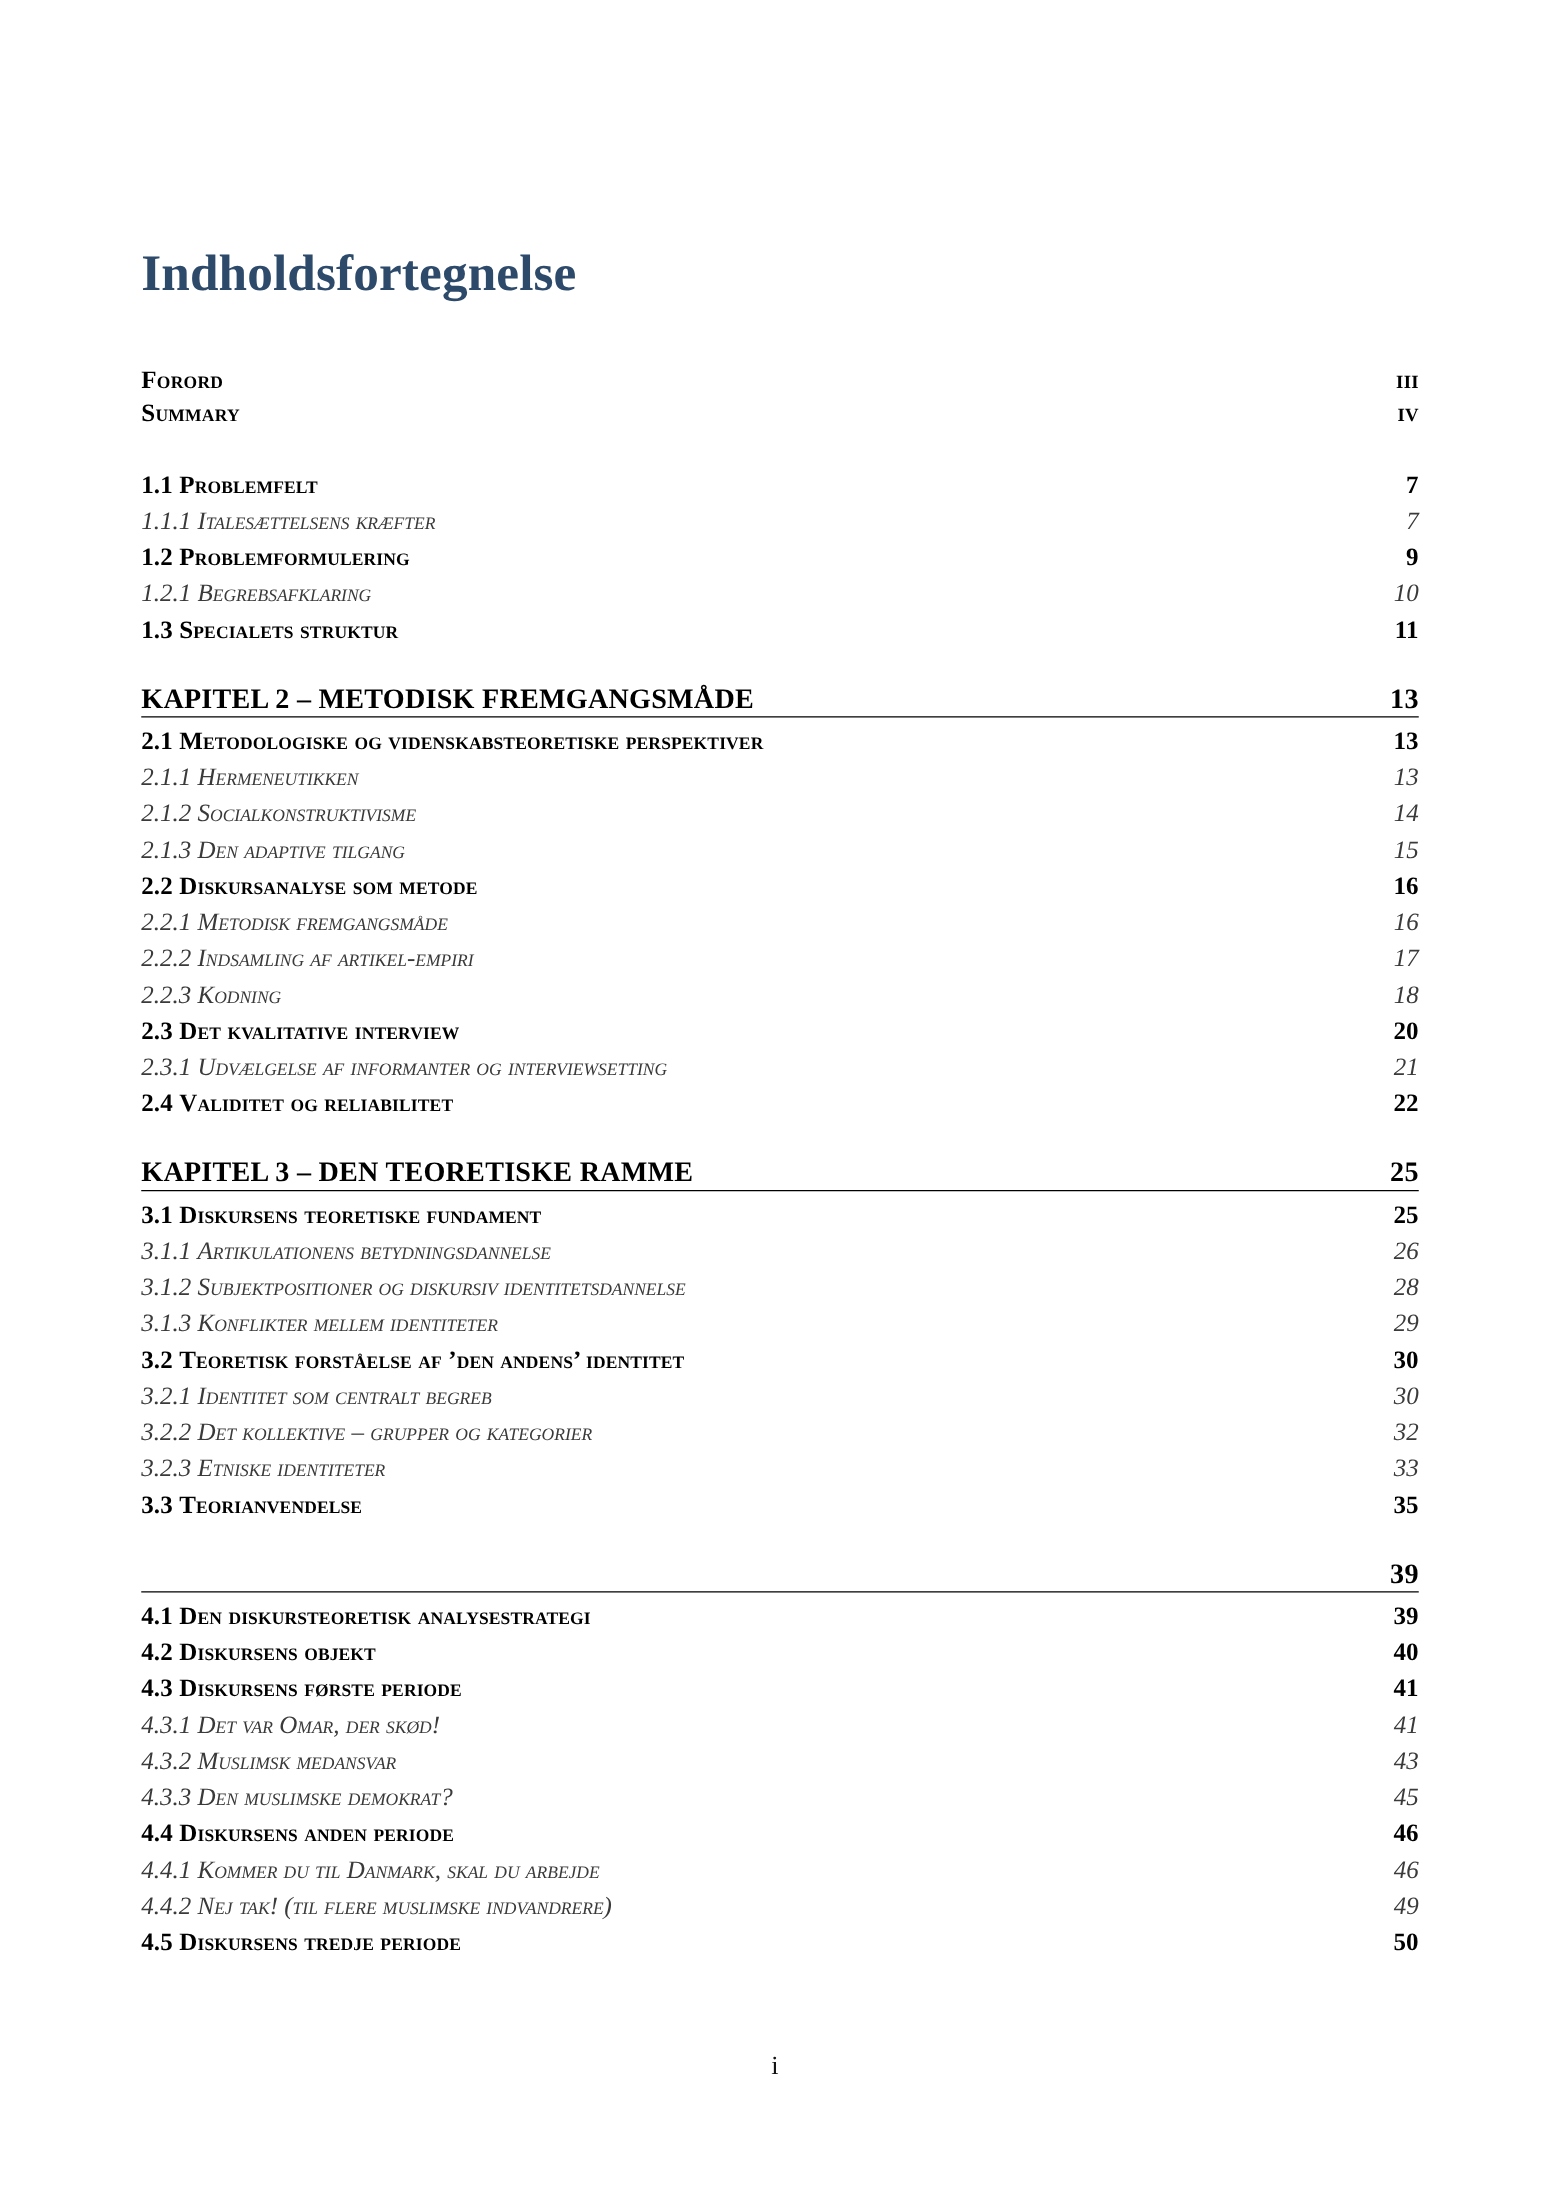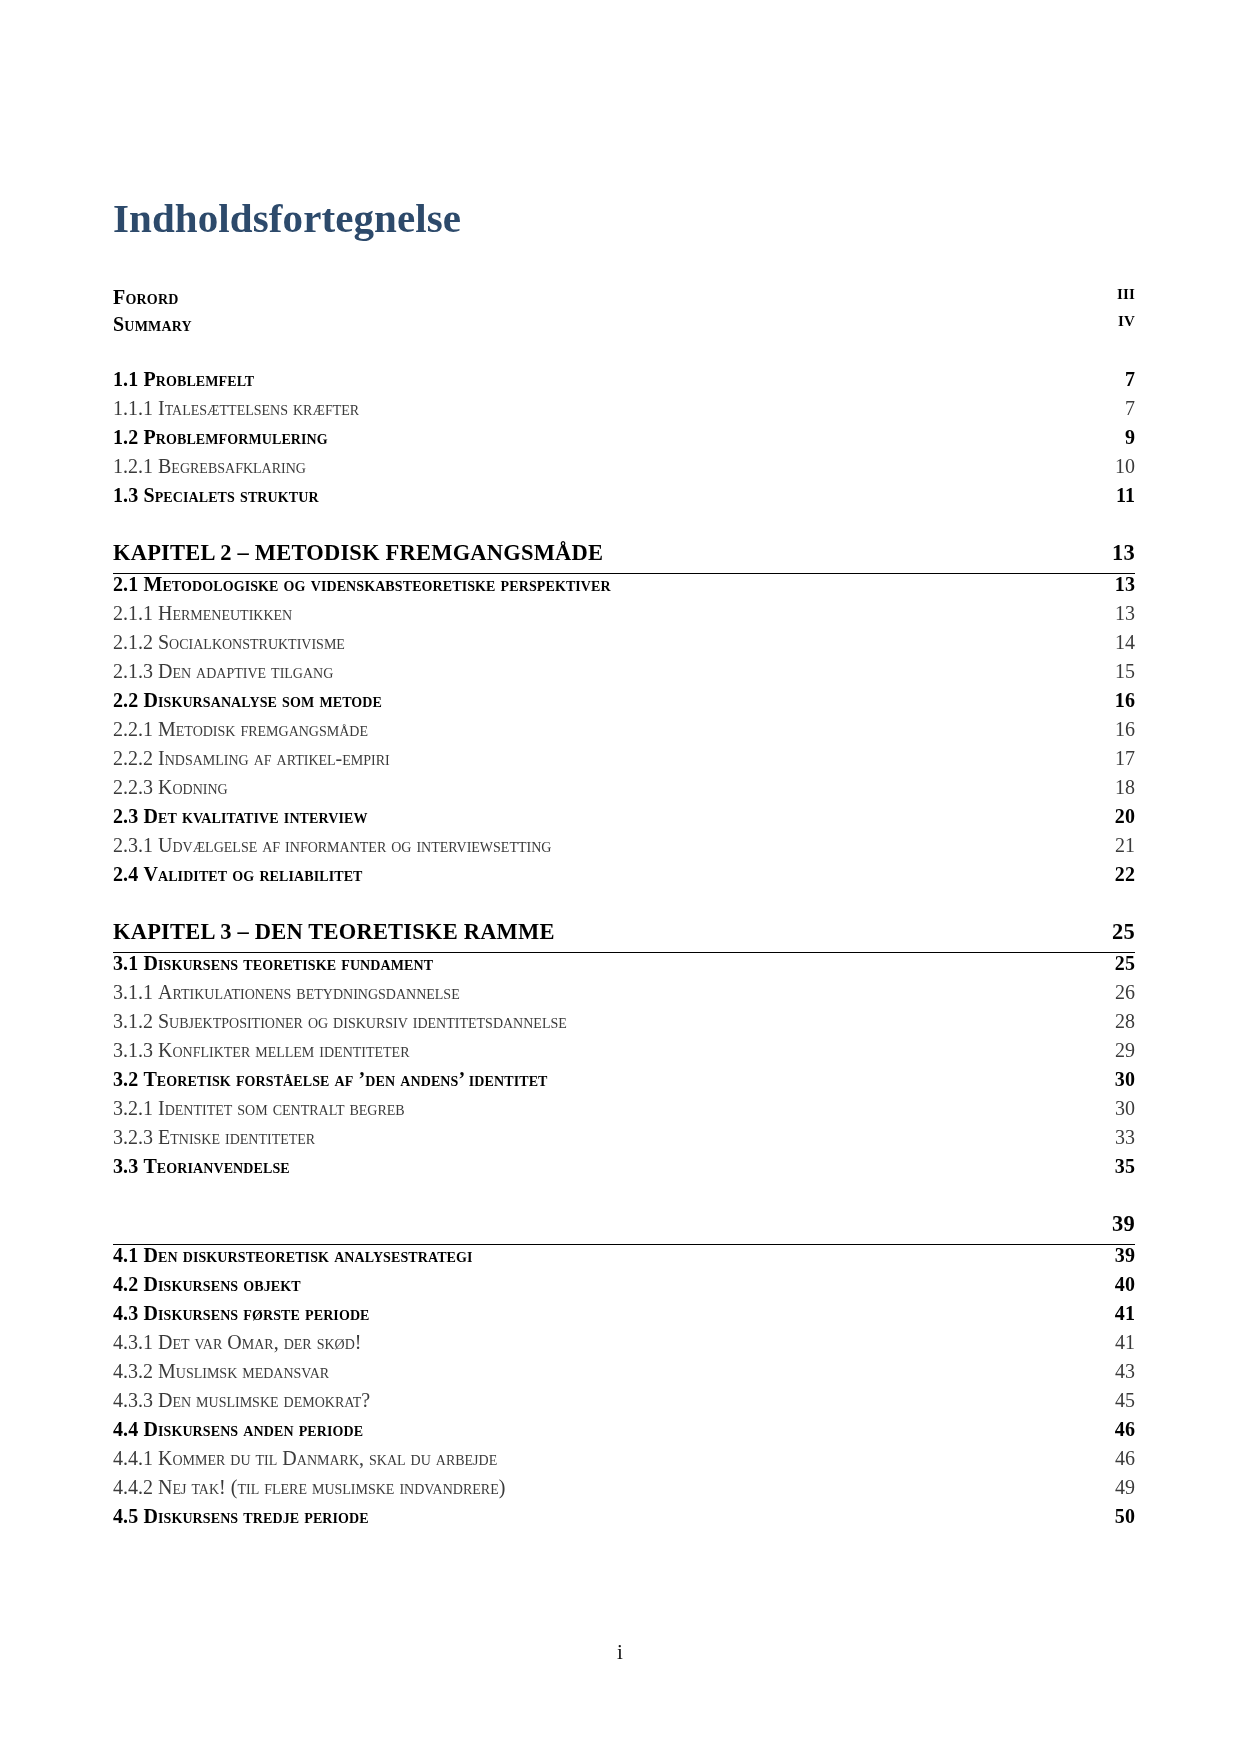--- a/index.html
+++ b/index.html
@@ -38,21 +38,21 @@
     font-weight: bold;
     color: #2d4a6b;
     letter-spacing: 0.1px;
     line-height: 1.1;
     margin: 0 0 46px 0;
   }
 
   
   .entry {
     display: flex;
-    align-items: flex-start;
+    align-items: flex-end;
     width: 100%;
     line-height: 1.0;
   }
   .entry .label {
     flex: 0 1 auto;
     white-space: nowrap;
   }
   .entry .filler {
     flex: 1 1 auto;
     min-width: 4px;
@@ -106,20 +106,21 @@
     font-weight: bold;
   }
   .lvl2 .pnum { font-size: 20px; font-weight: bold; }
 
   
   .lvl3 {
     font-size: 20px;
     font-weight: normal;
     color: #3a3a3a;
     height: 29px;
+    font-style: italic;
   }
   .lvl3 .num { font-weight: normal; }
   .lvl3 .txt { font-variant: small-caps; }
   .lvl3 .pnum { font-size: 20px; font-weight: normal; color: #3a3a3a; }
 
   
   .footer {
     position: absolute;
     left: 0;
     top: 1640px;
@@ -277,20 +278,25 @@
               <span class="label"><span class="num">3.2</span> <span class="txt">Teoretisk forståelse af ’den andens’ identitet</span></span>
               <span class="filler"></span>
               <span class="pnum">30</span>
             </div>
             <div class="entry lvl3">
               <span class="label"><span class="num">3.2.1</span> <span class="txt">Identitet som centralt begreb</span></span>
               <span class="filler"></span>
               <span class="pnum">30</span>
             </div>
             <div class="entry lvl3">
+              <span class="label"><span class="num">3.2.2</span> <span class="txt">Det kollektive – grupper og kategorier</span></span>
+              <span class="filler"></span>
+              <span class="pnum">32</span>
+            </div>
+            <div class="entry lvl3">
               <span class="label"><span class="num">3.2.3</span> <span class="txt">Etniske identiteter</span></span>
               <span class="filler"></span>
               <span class="pnum">33</span>
             </div>
             <div class="entry lvl2">
               <span class="label"><span class="num">3.3</span> <span class="txt">Teorianvendelse</span></span>
               <span class="filler"></span>
               <span class="pnum">35</span>
             </div>
           </div>

